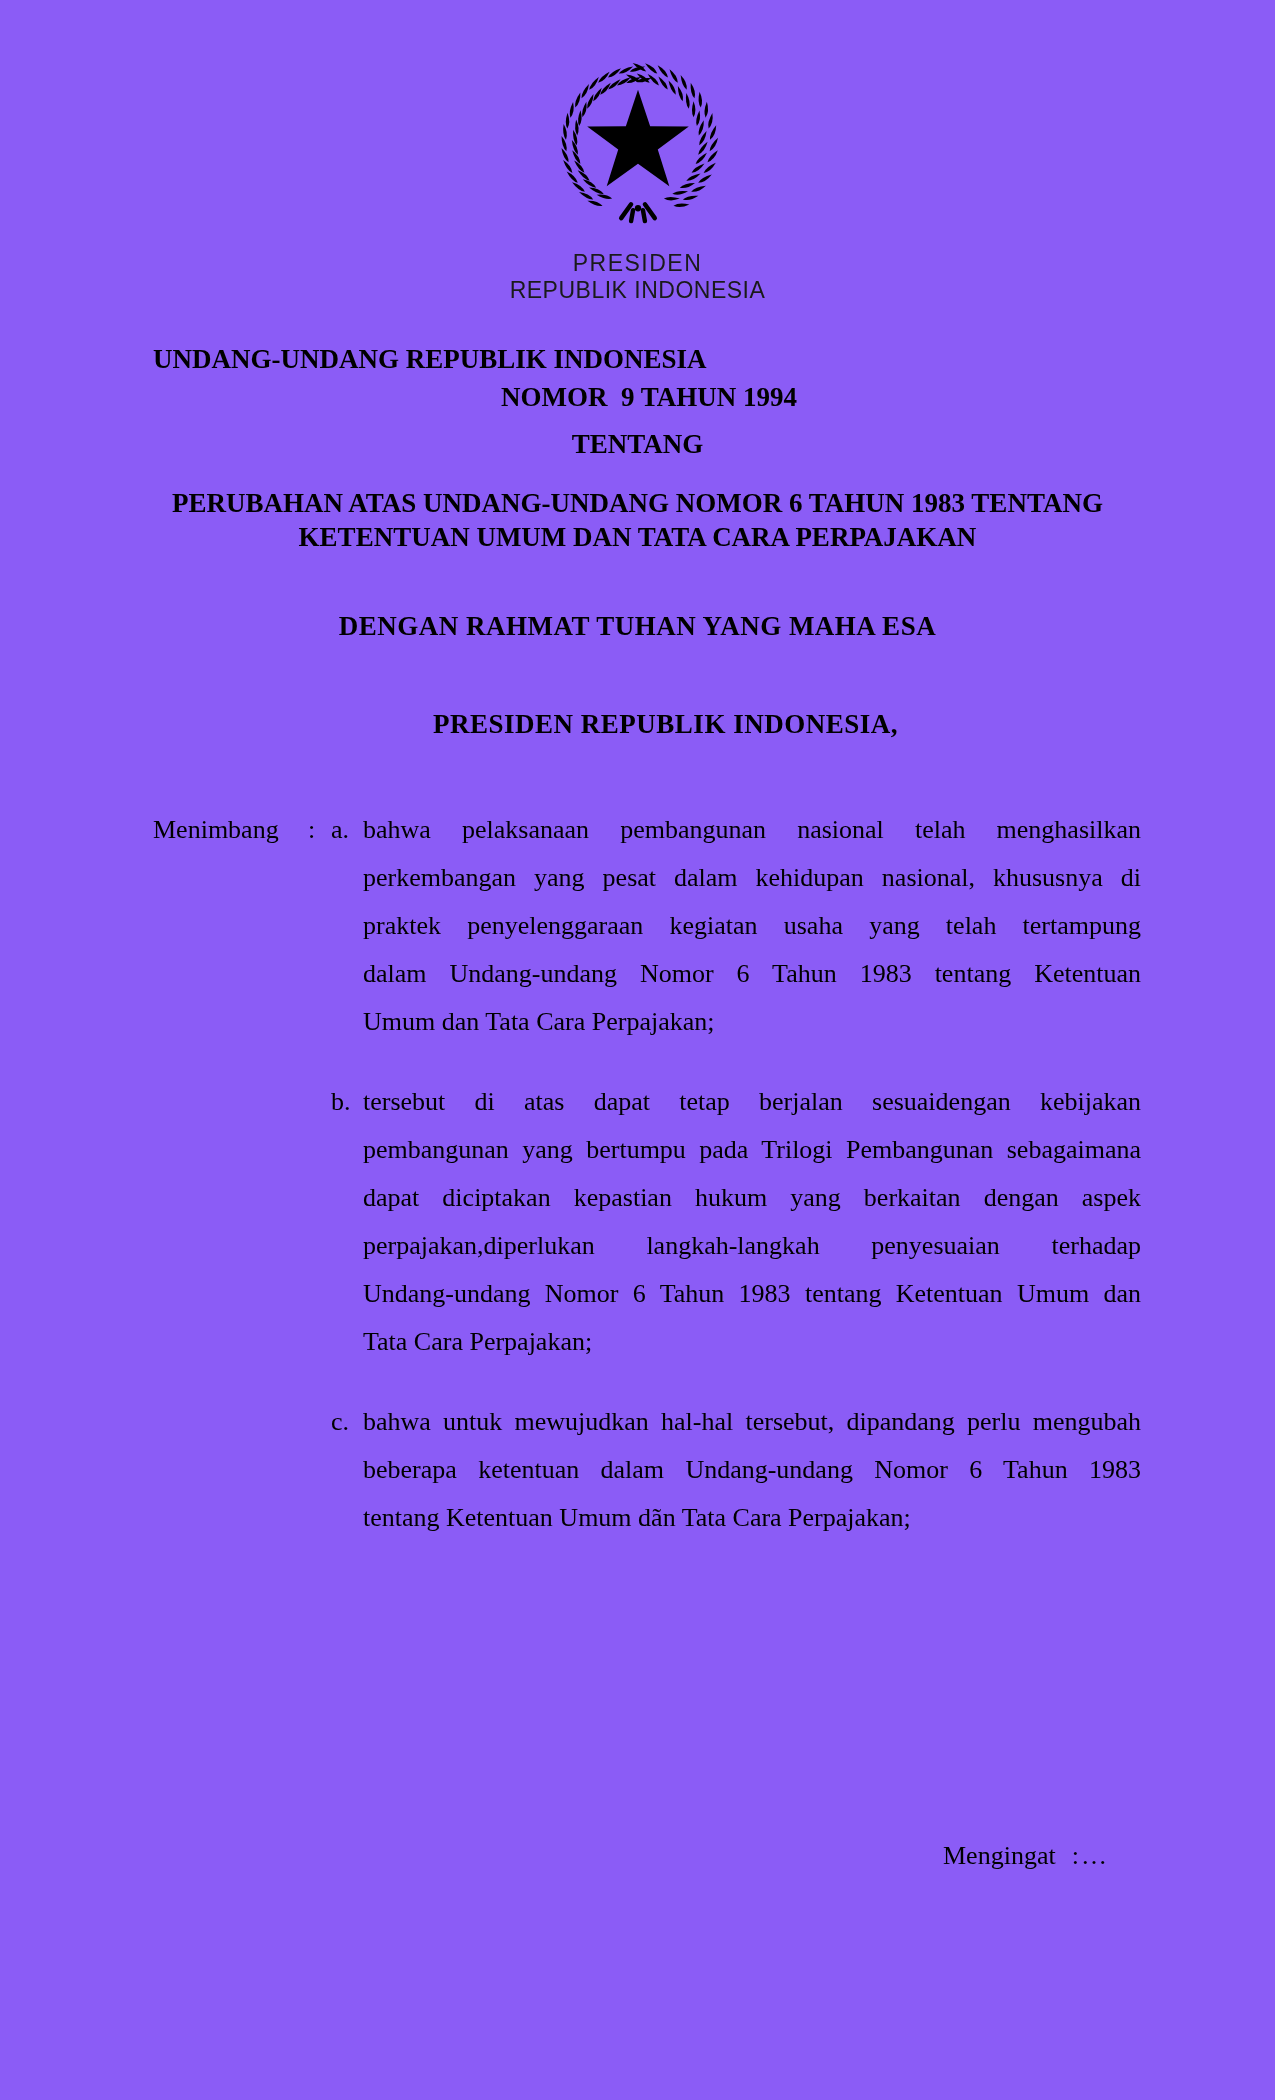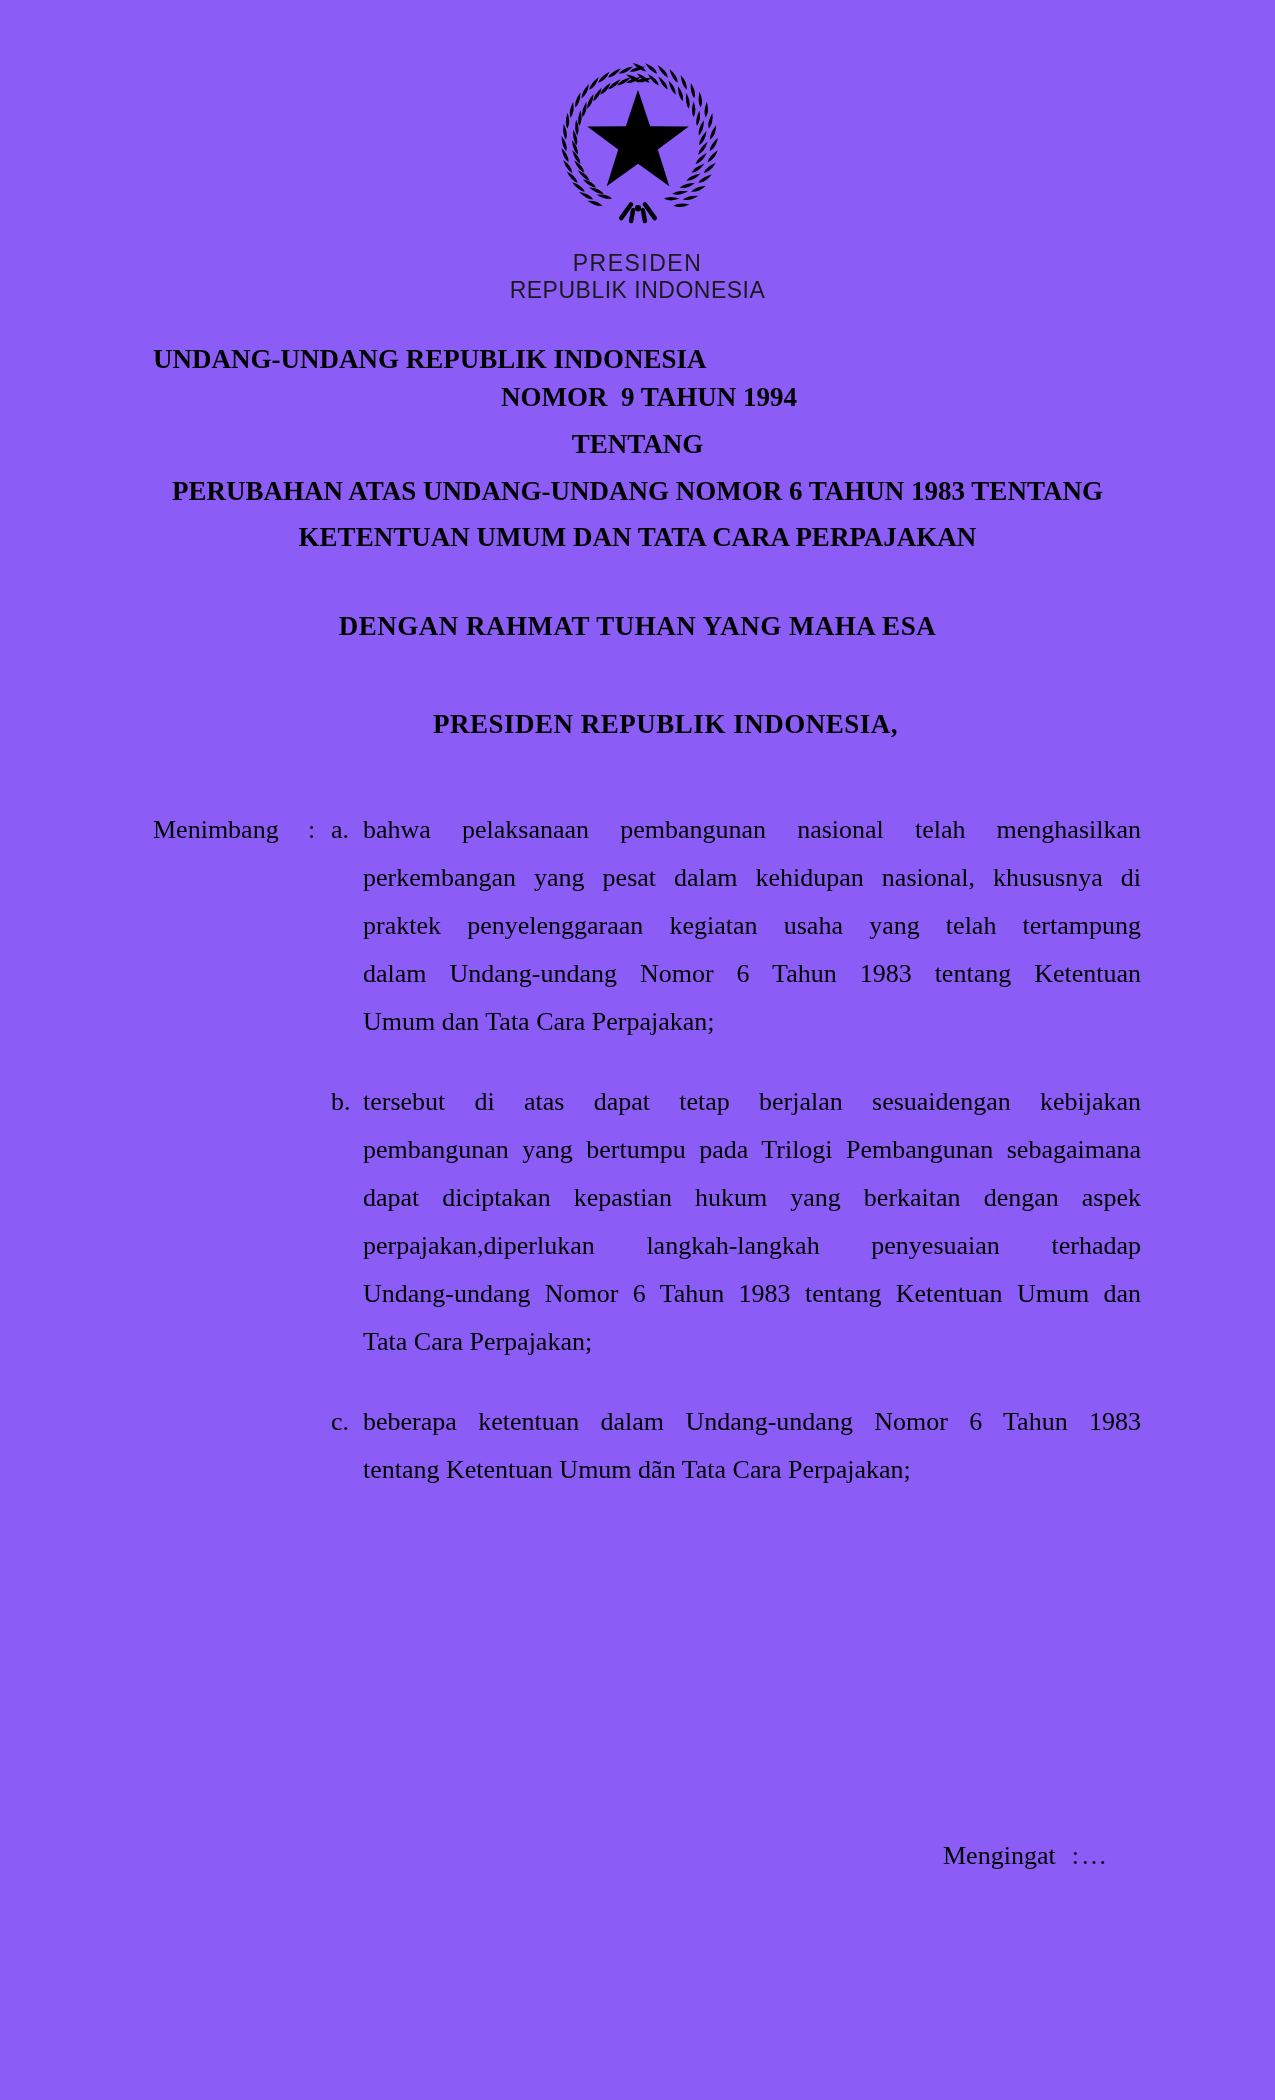--- a/index.html
+++ b/index.html
@@ -32,21 +32,21 @@
     position:absolute;
     font-weight:bold;
     font-size:27px;
     line-height:30px;
     white-space:pre;
   }
   .h.center{left:0;width:100%;text-align:center;white-space:pre;}
   .t1{top:344px;left:153px;}
   .t2{top:382px;left:501px;}
   .t3{top:429px;}
-  .t4{top:476px;}
+  .t4{top:488px;}
   .t5{top:522px;}
   .t6{top:611px;letter-spacing:0.5px;}
   .t7{top:709px;letter-spacing:0.5px;padding-left:28px;}
   
   .consider{
     position:absolute;top:806px;left:153px;width:990px;
     font-size:26px;line-height:48px;
   }
   .c-label{position:absolute;left:0;top:0;}
   .c-colon{position:absolute;left:155px;top:0;}
@@ -191,20 +191,21 @@
             <div class="c-line">pembangunan yang bertumpu pada Trilogi Pembangunan sebagaimana</div>
             <div class="c-line">dapat diciptakan kepastian hukum yang berkaitan dengan aspek</div>
             <div class="c-line">perpajakan,diperlukan langkah-langkah penyesuaian terhadap</div>
             <div class="c-line">Undang-undang Nomor 6 Tahun 1983 tentang Ketentuan Umum dan</div>
             <div class="c-line last">Tata Cara Perpajakan;</div>
           </div>
         </div>
         <div class="c-item">
           <span class="c-marker">c.</span>
           <div class="c-lines">
+            <div class="c-line">bahwa untuk mewujudkan hal-hal tersebut, dipandang perlu mengubah</div>
             <div class="c-line">beberapa ketentuan dalam Undang-undang Nomor 6 Tahun 1983</div>
             <div class="c-line last">tentang Ketentuan Umum dãn Tata Cara Perpajakan;</div>
           </div>
         </div>
       </div>
   </section>
 
   <footer class="pfooter">
     <span>Mengingat</span><span class="f-sep">:…</span>
   </footer>

